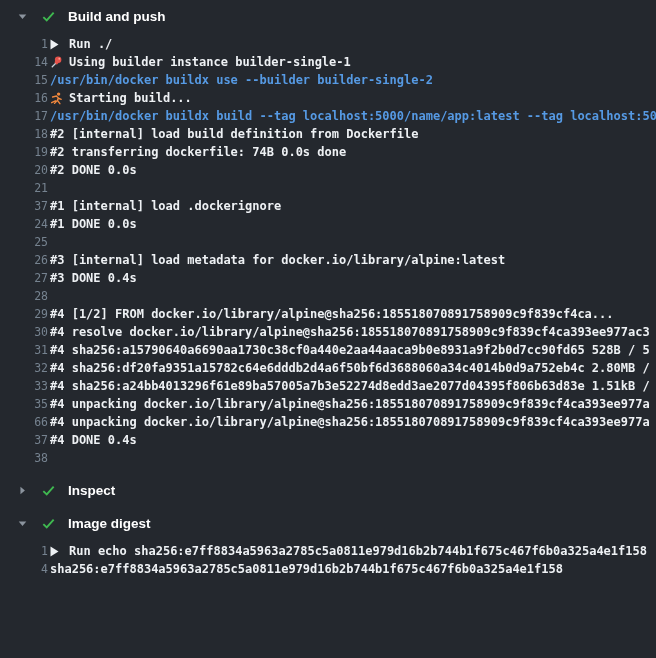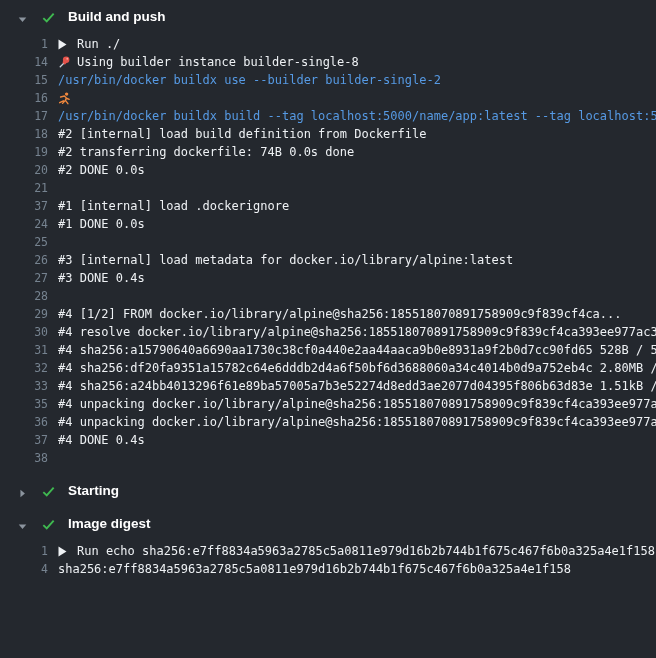--- a/index.html
+++ b/index.html
@@ -2,40 +2,40 @@
 <html style="--bg: #24282e; --header: #ffffff; --ln: #768390; --text: #eef1f4; --cmd: #569ae4;"><head>
 <meta charset="utf-8">
 <style>
   html, body { margin: 0; padding: 0; }
   body {
     width: 656px; height: 658px; overflow: hidden;
     background: var(--bg, #24282e);
     font-family: "DejaVu Sans Mono", "Liberation Mono", monospace;
   }
   .section-header {
-    display: flex; align-items: flex-end;
+    display: flex; align-items: center;
     padding: 8px 0 8px 17px; cursor: pointer;
   }
   .tw { width: 11px; height: 12px; margin-right: 13px; flex: none; display: flex; align-items: center; }
   .chk { width: 15px; height: 15px; margin-right: 12px; flex: none; display: flex; align-items: center; }
   .sec-label {
     font-family: "Liberation Sans", sans-serif; font-weight: 700;
     font-size: 13.5px; line-height: 17px; color: var(--header, #ffffff);
   }
   .lines { padding: 2px 0 7px; }
   .row {
     display: flex; height: 18px; align-items: center;
     white-space: pre; overflow: hidden;
     font-size: 12px; line-height: 18px;
   }
   .ln {
     width: 48px; flex: none; text-align: right;
     color: var(--ln, #768390); font-size: 11.5px; cursor: pointer;
   }
-  .ct { margin-left: 10px; display: flex; align-items: center; color: var(--text, #eef1f4); min-width: 0; flex: 1; overflow: hidden; }
+  .ct { margin-left: 2px; display: flex; align-items: center; color: var(--text, #eef1f4); min-width: 0; flex: 1; overflow: hidden; font-weight: bold; }
   .icon-cell { width: 16px; flex: none; display: flex; align-items: center; margin-right: 3px; }
   .txt { white-space: pre; }
   .cmd { color: var(--cmd, #569ae4); text-align: right; }
 </style>
 </head>
 <body>
 
 <main id="app">
     <section>
       <div class="section-header">
@@ -53,61 +53,61 @@
       </div>
       <div class="lines">
         <div class="row"><span class="ln">1</span><span class="ct"><span class="icon-cell"><svg width="9" height="11" viewBox="0 0 9 11">
                 <path d="M0.5 0.5l8 5-8 5z" fill="#eef1f4"></path>
               </svg></span><span class="txt">Run ./</span></span></div>
         <div class="row"><span class="ln">14</span><span class="ct"><span class="icon-cell"><svg width="13" height="13" viewBox="0 0 16 16">
                 <path d="M8 8L2.2 13.8" stroke="#c9d1d9" stroke-width="1.5"></path>
                 <path d="M6.5 6.5l3 3" stroke="#e5534b" stroke-width="3.2"></path>
                 <circle cx="10" cy="4.7" r="4" fill="#e5534b"></circle>
                 <circle cx="11.4" cy="3.4" r="1.1" fill="#ff9e94"></circle>
-              </svg></span><span class="txt">Using builder instance builder-single-8</span></span></div>
+              </svg></span><span class="txt">Using builder instance builder-single-1</span></span></div>
         <div class="row"><span class="ln">15</span><span class="ct"><span class="txt cmd">/usr/bin/docker buildx use --builder builder-single-2</span></span></div>
         <div class="row"><span class="ln">16</span><span class="ct"><span class="icon-cell"><svg width="13" height="13" viewBox="0 0 16 16">
                 <circle cx="10.6" cy="2.6" r="2.1" fill="#f0883e"></circle>
                 <path d="M3.2 6.2l4.6-1.2 2.4 2.2-1.2 3.2-3.4 3.6M9.8 7.4l4 1.6M6.6 10.8L2 13.2M9.4 10.6l2.8 3.8" stroke="#f0883e" stroke-width="1.7" fill="none" stroke-linecap="round"></path>
-              </svg></span></span></div>
+              </svg></span><span class="txt">Starting build...</span></span></div>
         <div class="row"><span class="ln">17</span><span class="ct"><span class="txt cmd">/usr/bin/docker buildx build --tag localhost:5000/name/app:latest --tag localhost:500</span></span></div>
         <div class="row"><span class="ln">18</span><span class="ct"><span class="txt">#2 [internal] load build definition from Dockerfile</span></span></div>
         <div class="row"><span class="ln">19</span><span class="ct"><span class="txt">#2 transferring dockerfile: 74B 0.0s done</span></span></div>
         <div class="row"><span class="ln">20</span><span class="ct"><span class="txt">#2 DONE 0.0s</span></span></div>
         <div class="row"><span class="ln">21</span><span class="ct"><span class="txt"></span></span></div>
         <div class="row"><span class="ln">37</span><span class="ct"><span class="txt">#1 [internal] load .dockerignore</span></span></div>
         <div class="row"><span class="ln">24</span><span class="ct"><span class="txt">#1 DONE 0.0s</span></span></div>
         <div class="row"><span class="ln">25</span><span class="ct"><span class="txt"></span></span></div>
         <div class="row"><span class="ln">26</span><span class="ct"><span class="txt">#3 [internal] load metadata for docker.io/library/alpine:latest</span></span></div>
         <div class="row"><span class="ln">27</span><span class="ct"><span class="txt">#3 DONE 0.4s</span></span></div>
         <div class="row"><span class="ln">28</span><span class="ct"><span class="txt"></span></span></div>
         <div class="row"><span class="ln">29</span><span class="ct"><span class="txt">#4 [1/2] FROM docker.io/library/alpine@sha256:185518070891758909c9f839cf4ca...</span></span></div>
         <div class="row"><span class="ln">30</span><span class="ct"><span class="txt">#4 resolve docker.io/library/alpine@sha256:185518070891758909c9f839cf4ca393ee977ac3</span></span></div>
         <div class="row"><span class="ln">31</span><span class="ct"><span class="txt">#4 sha256:a15790640a6690aa1730c38cf0a440e2aa44aaca9b0e8931a9f2b0d7cc90fd65 528B / 5</span></span></div>
         <div class="row"><span class="ln">32</span><span class="ct"><span class="txt">#4 sha256:df20fa9351a15782c64e6dddb2d4a6f50bf6d3688060a34c4014b0d9a752eb4c 2.80MB /</span></span></div>
         <div class="row"><span class="ln">33</span><span class="ct"><span class="txt">#4 sha256:a24bb4013296f61e89ba57005a7b3e52274d8edd3ae2077d04395f806b63d83e 1.51kB /</span></span></div>
         <div class="row"><span class="ln">35</span><span class="ct"><span class="txt">#4 unpacking docker.io/library/alpine@sha256:185518070891758909c9f839cf4ca393ee977a</span></span></div>
-        <div class="row"><span class="ln">36</span><span class="ct"><span class="txt">#4 unpacking docker.io/library/alpine@sha256:185518070891758909c9f839cf4ca393ee977a</span></span></div>
+        <div class="row"><span class="ln">66</span><span class="ct"><span class="txt">#4 unpacking docker.io/library/alpine@sha256:185518070891758909c9f839cf4ca393ee977a</span></span></div>
         <div class="row"><span class="ln">37</span><span class="ct"><span class="txt">#4 DONE 0.4s</span></span></div>
         <div class="row"><span class="ln">38</span><span class="ct"><span class="txt"></span></span></div>
       </div>
     </section>
     <section>
       <div class="section-header">
         <span class="tw">
           <svg width="11" height="11" viewBox="0 0 16 16">
             <path d="M5 2.5v11L11.5 8z" fill="#8b949e"></path>
           </svg>
         </span>
         <span class="chk">
           <svg width="15" height="15" viewBox="0 0 16 16">
             <path d="M2.5 8.7l3.6 3.5L13.5 3.8" fill="none" stroke="#3fb950" stroke-width="2"></path>
           </svg>
         </span>
-        <span class="sec-label">Starting</span>
+        <span class="sec-label">Inspect</span>
       </div>
     </section>
     <section>
       <div class="section-header">
         <span class="tw">
           <svg width="11" height="11" viewBox="0 0 16 16">
             <path d="M2.5 5h11L8 11.5z" fill="#8b949e"></path>
           </svg>
         </span>
         <span class="chk">

